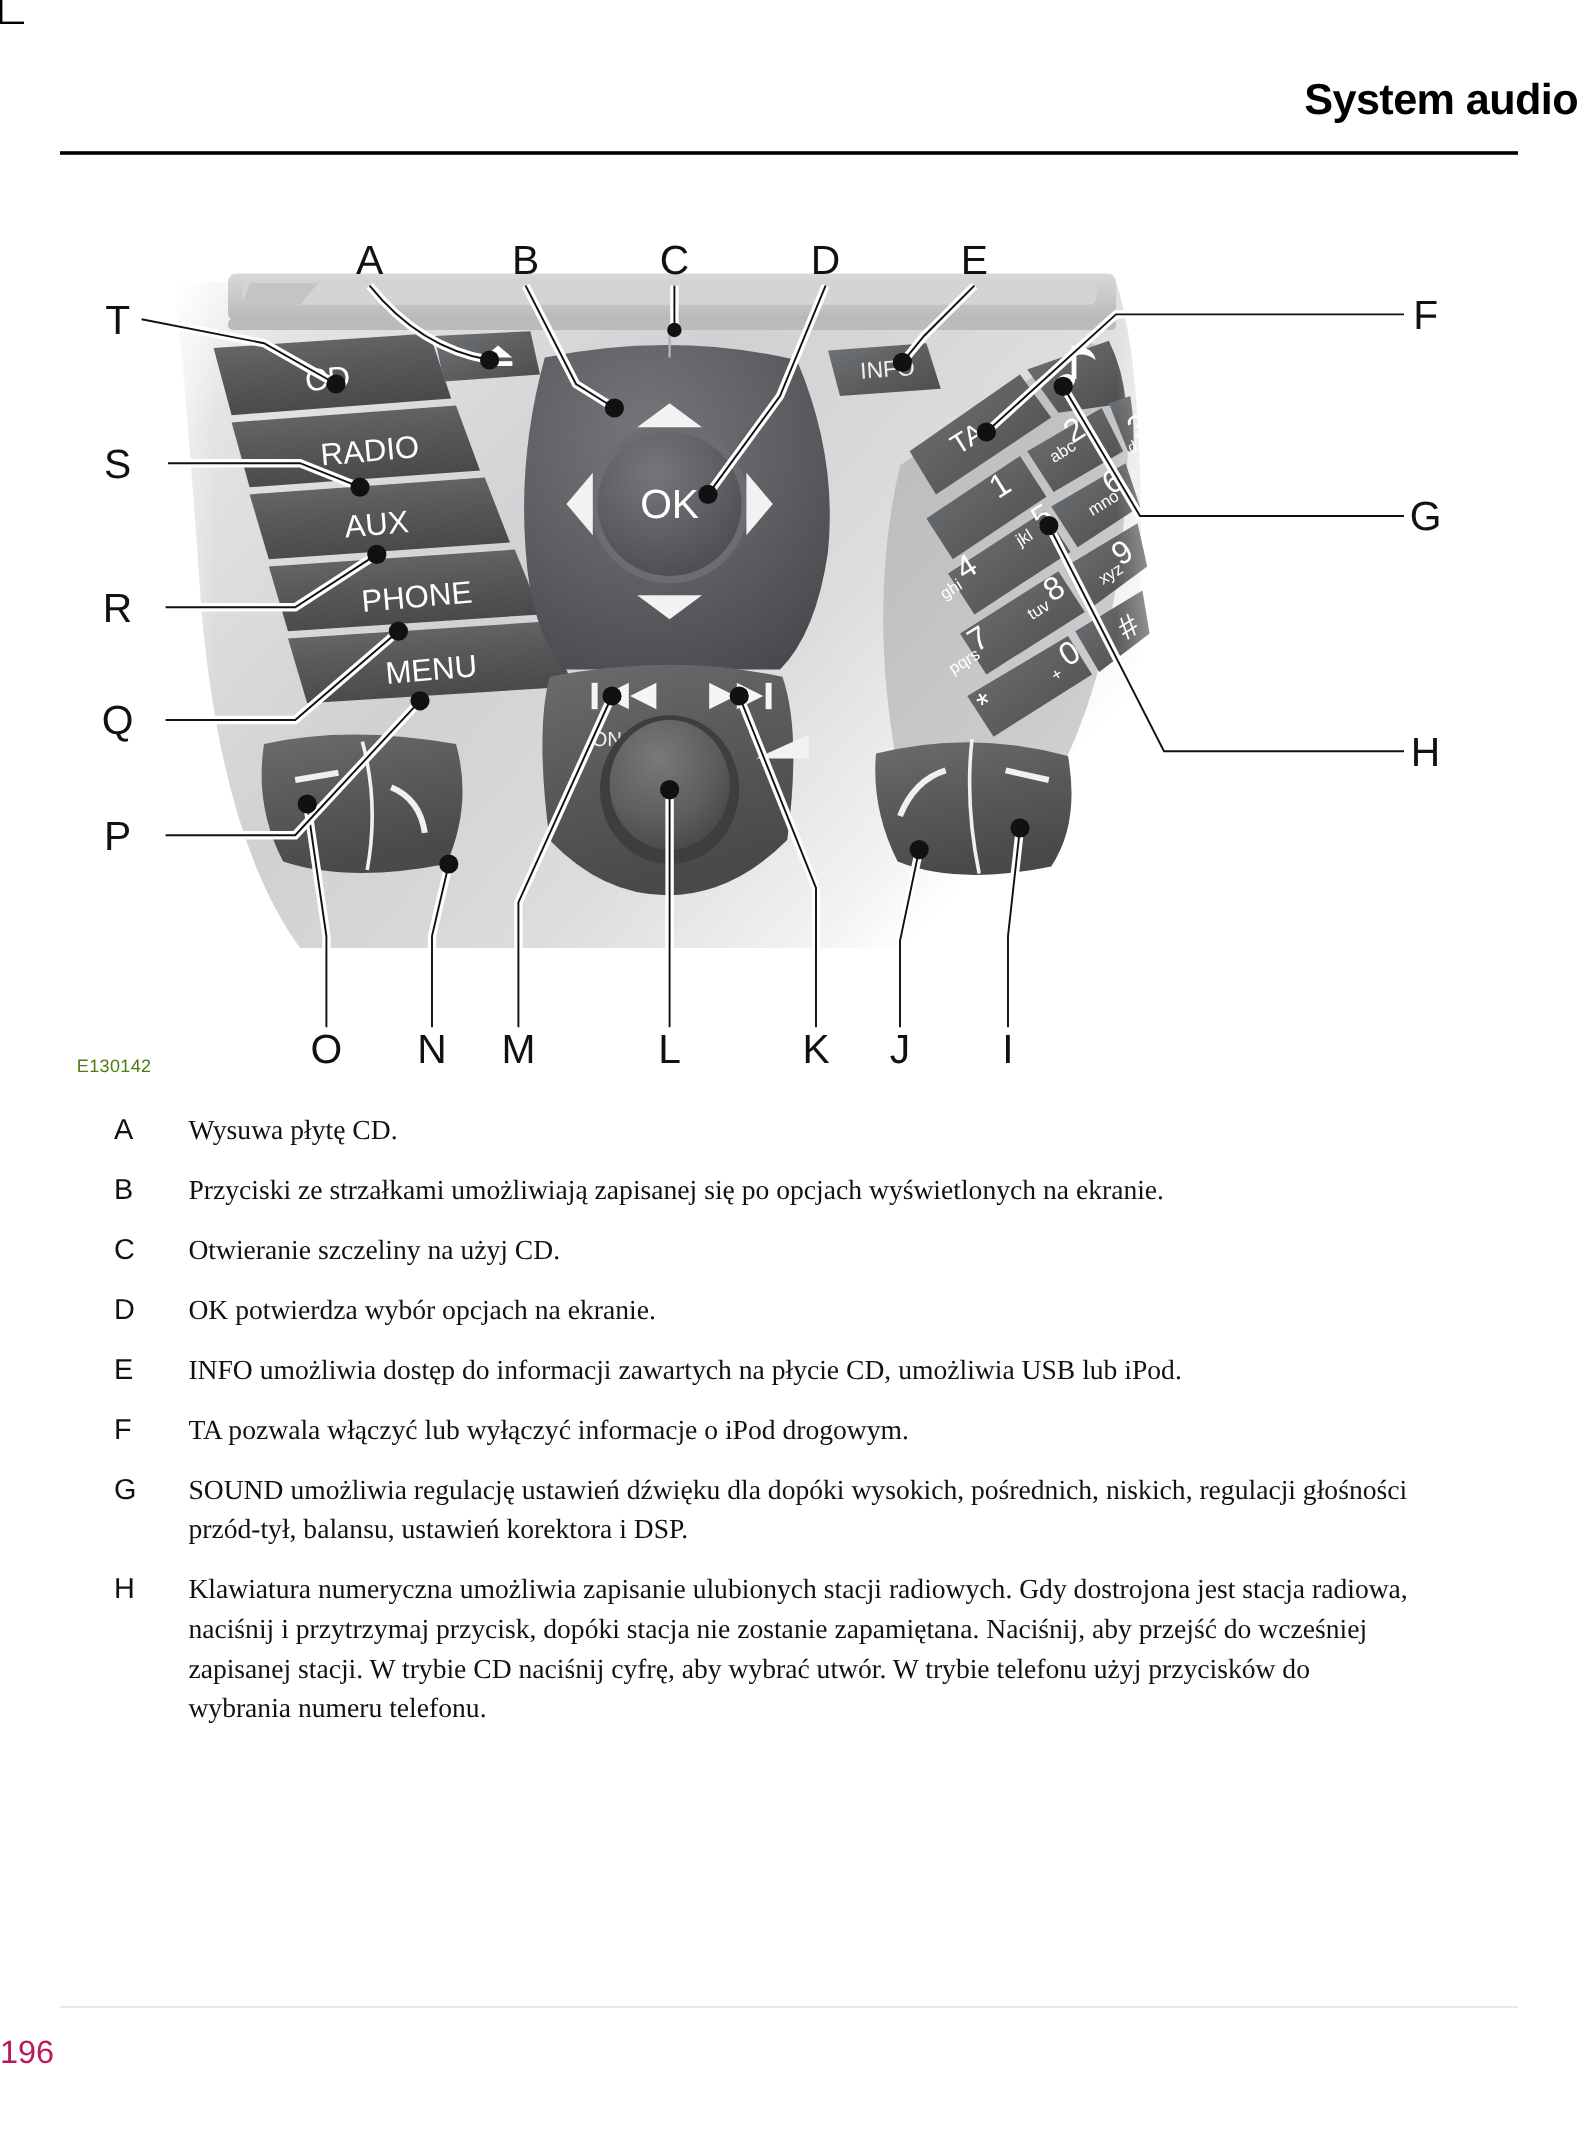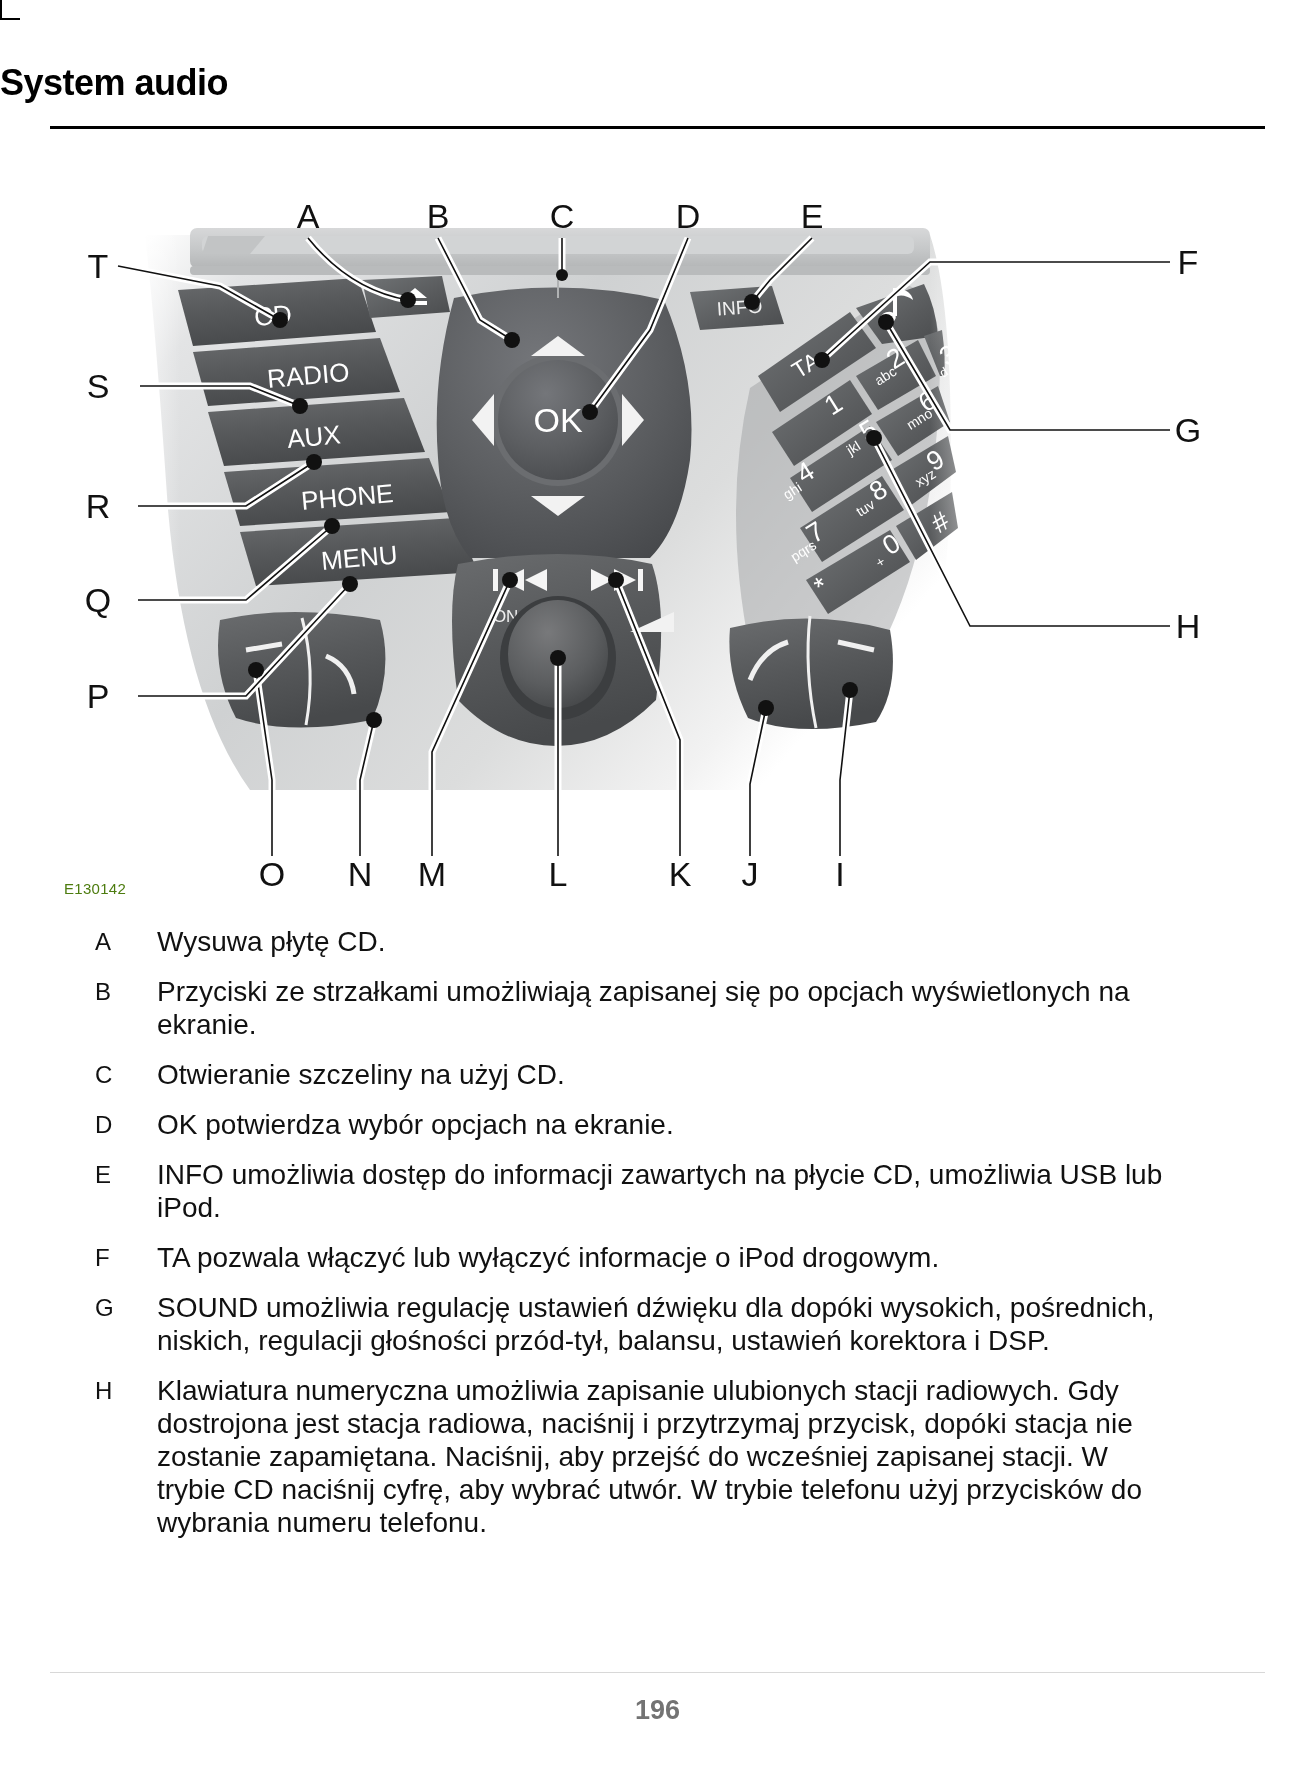--- a/index.html
+++ b/index.html
@@ -17,21 +17,21 @@
     box-sizing:border-box;
   }
   
   .crop-mark{
     position:absolute;left:0;top:0;width:18px;height:18px;
     border-left:2px solid #000;border-bottom:2px solid #000;
   }
   
   .page-title{
     position:absolute;top:62px;left:0;width:1315px;
-    text-align:left;
+    text-align:right;
     font-size:36px;font-weight:bold;
     letter-spacing:-0.5px;
   }
   .header-rule{
     position:absolute;top:126px;left:50px;width:1215px;height:3px;
     background:#000;
   }
   
   .figure{
     position:absolute;top:180px;left:50px;width:1215px;height:740px;
@@ -50,32 +50,33 @@
     margin-bottom:17px;
   }
   .desc-key{
     flex:0 0 62px;
     font-size:24px;
     line-height:33px;
     color:#111;
   }
   .desc-text{
     flex:1 1 auto;
-    font-size:28px;
+    font-size:23px;
     line-height:33px;
     color:#111;
+    font-family:Liberation Serif, serif;
   }
   
   .footer-rule{
     position:absolute;top:1672px;left:50px;width:1215px;height:1px;
     background:#d8d8d8;
   }
   .page-number{
     position:absolute;top:1695px;left:0;width:1315px;
-    text-align:center;font-size:27px;color:#737373;font-weight:bold;
+    font-size:27px;color:#be185d;
   }
   
   .callout-letter{font-family:"Liberation Sans",sans-serif;font-size:34px;fill:#111;}
 </style>
 </head>
 <body>
 
 <div class="page">
 
   <div class="crop-mark"></div>

